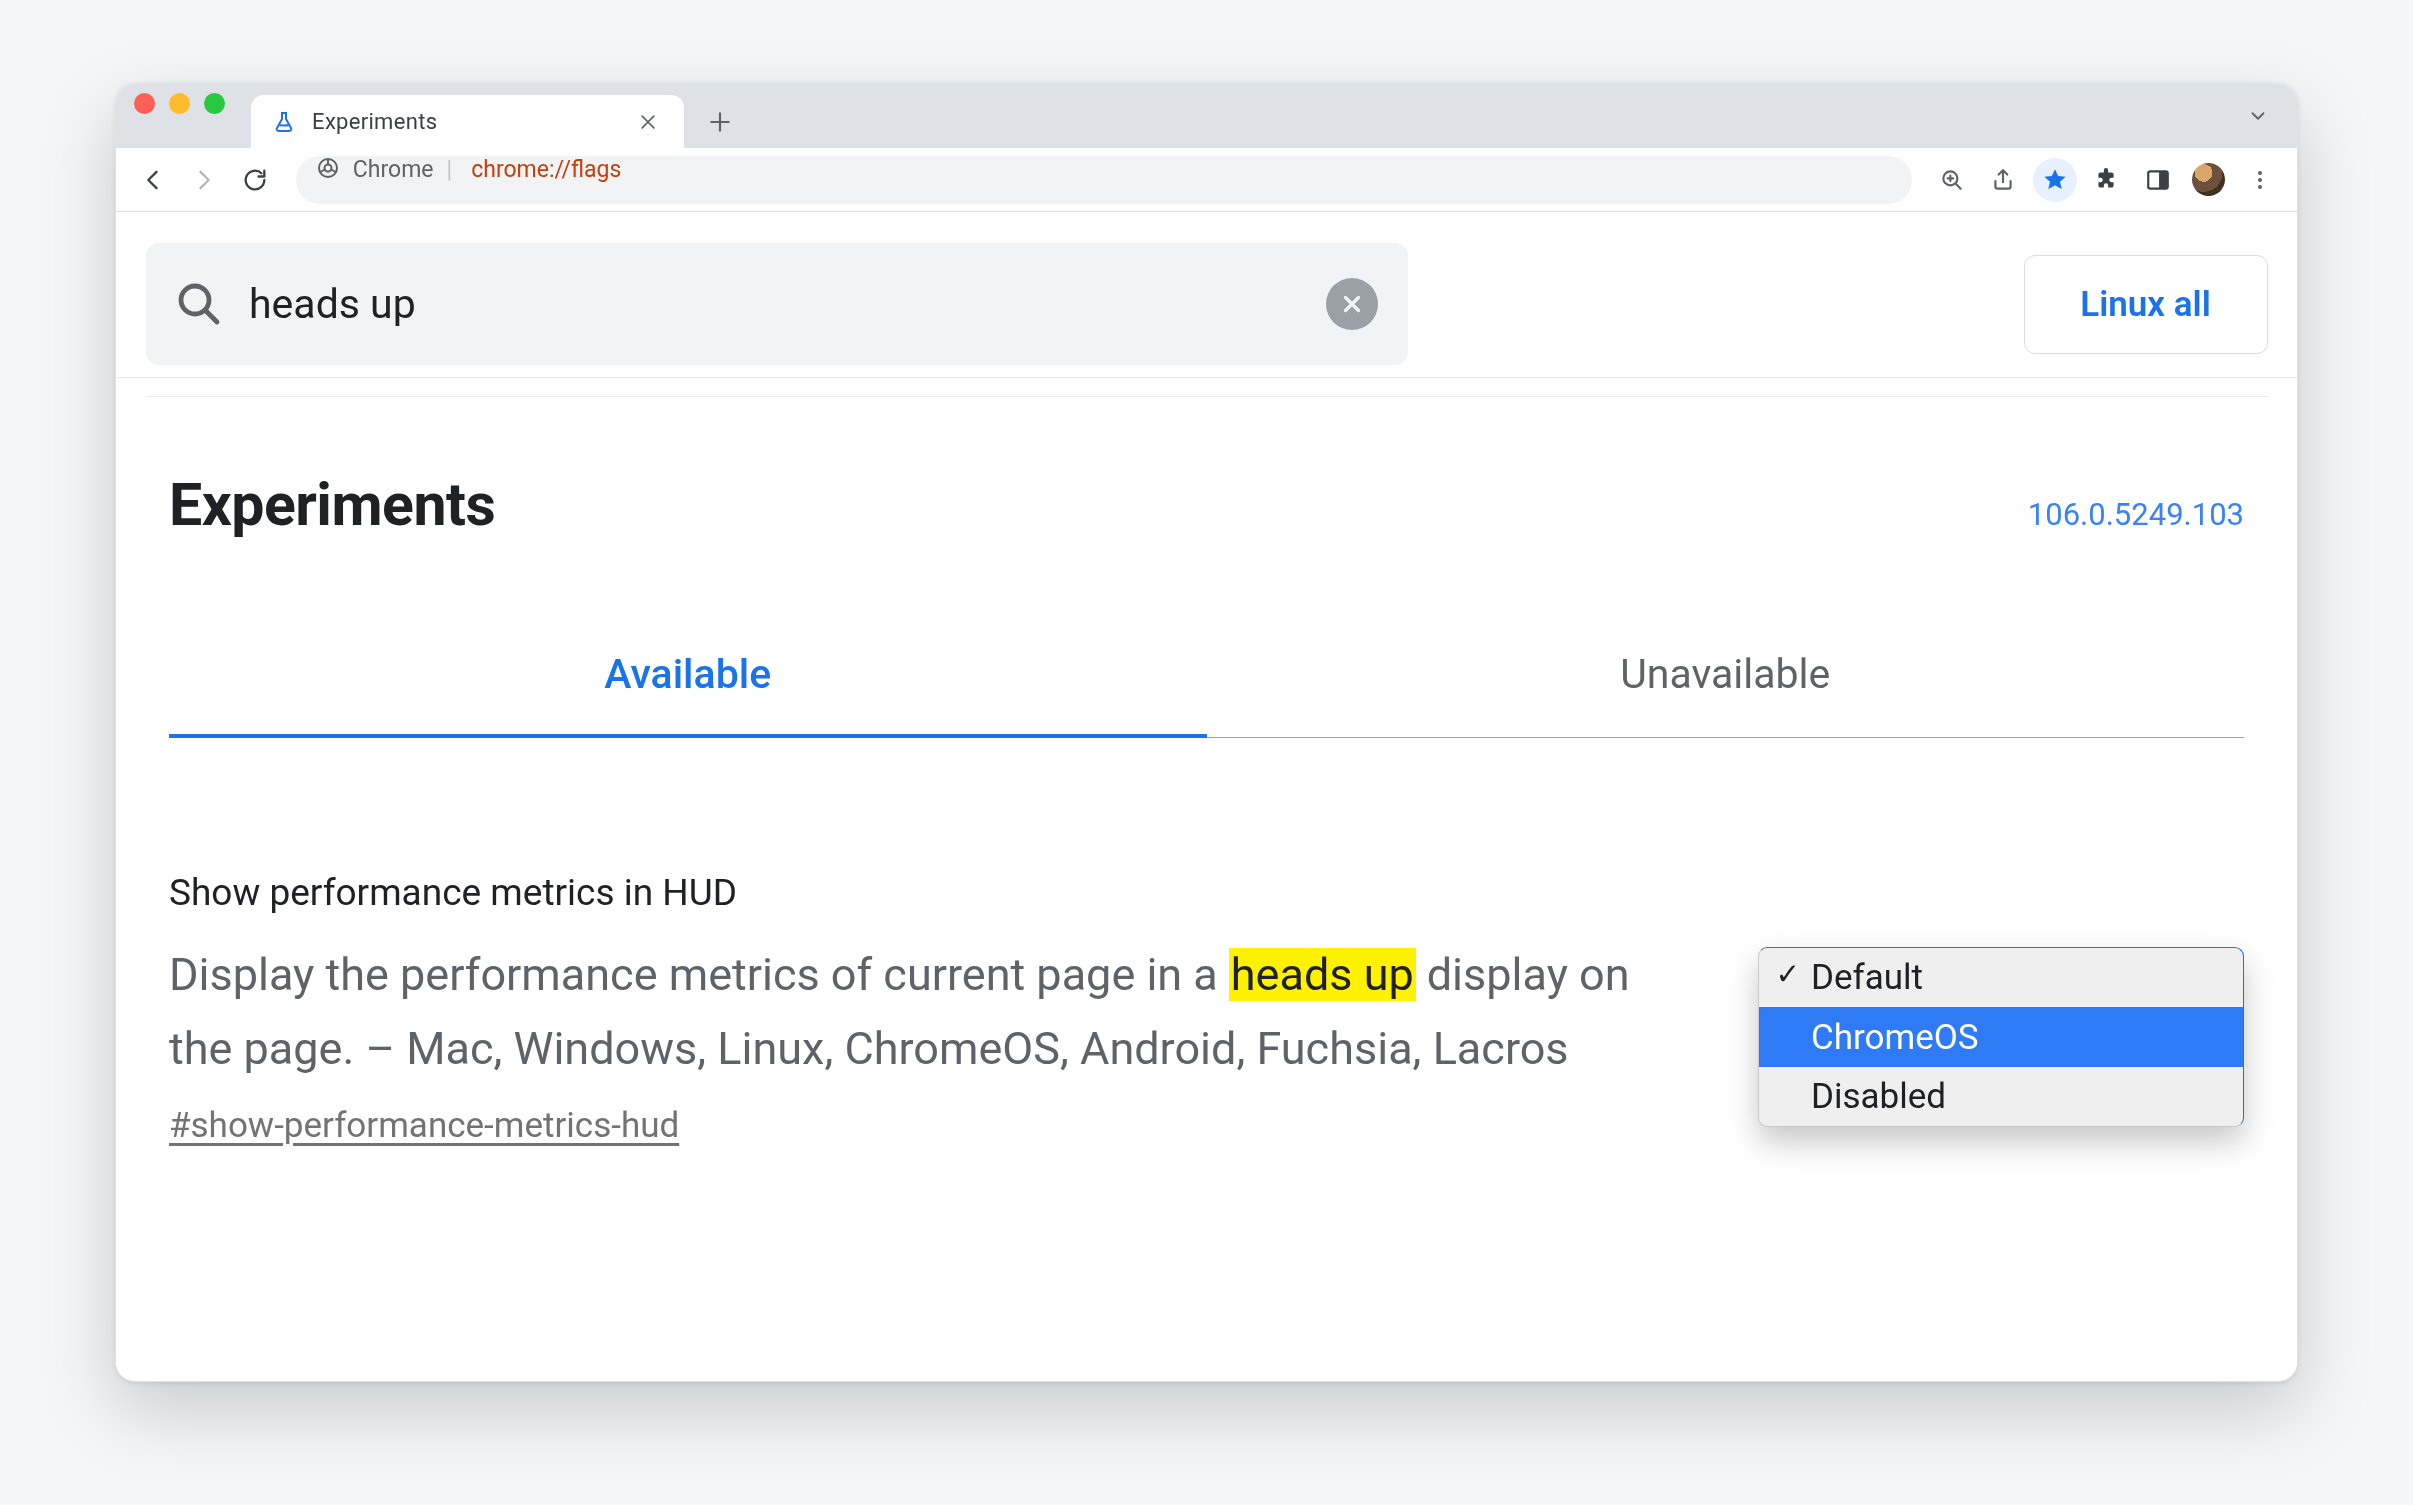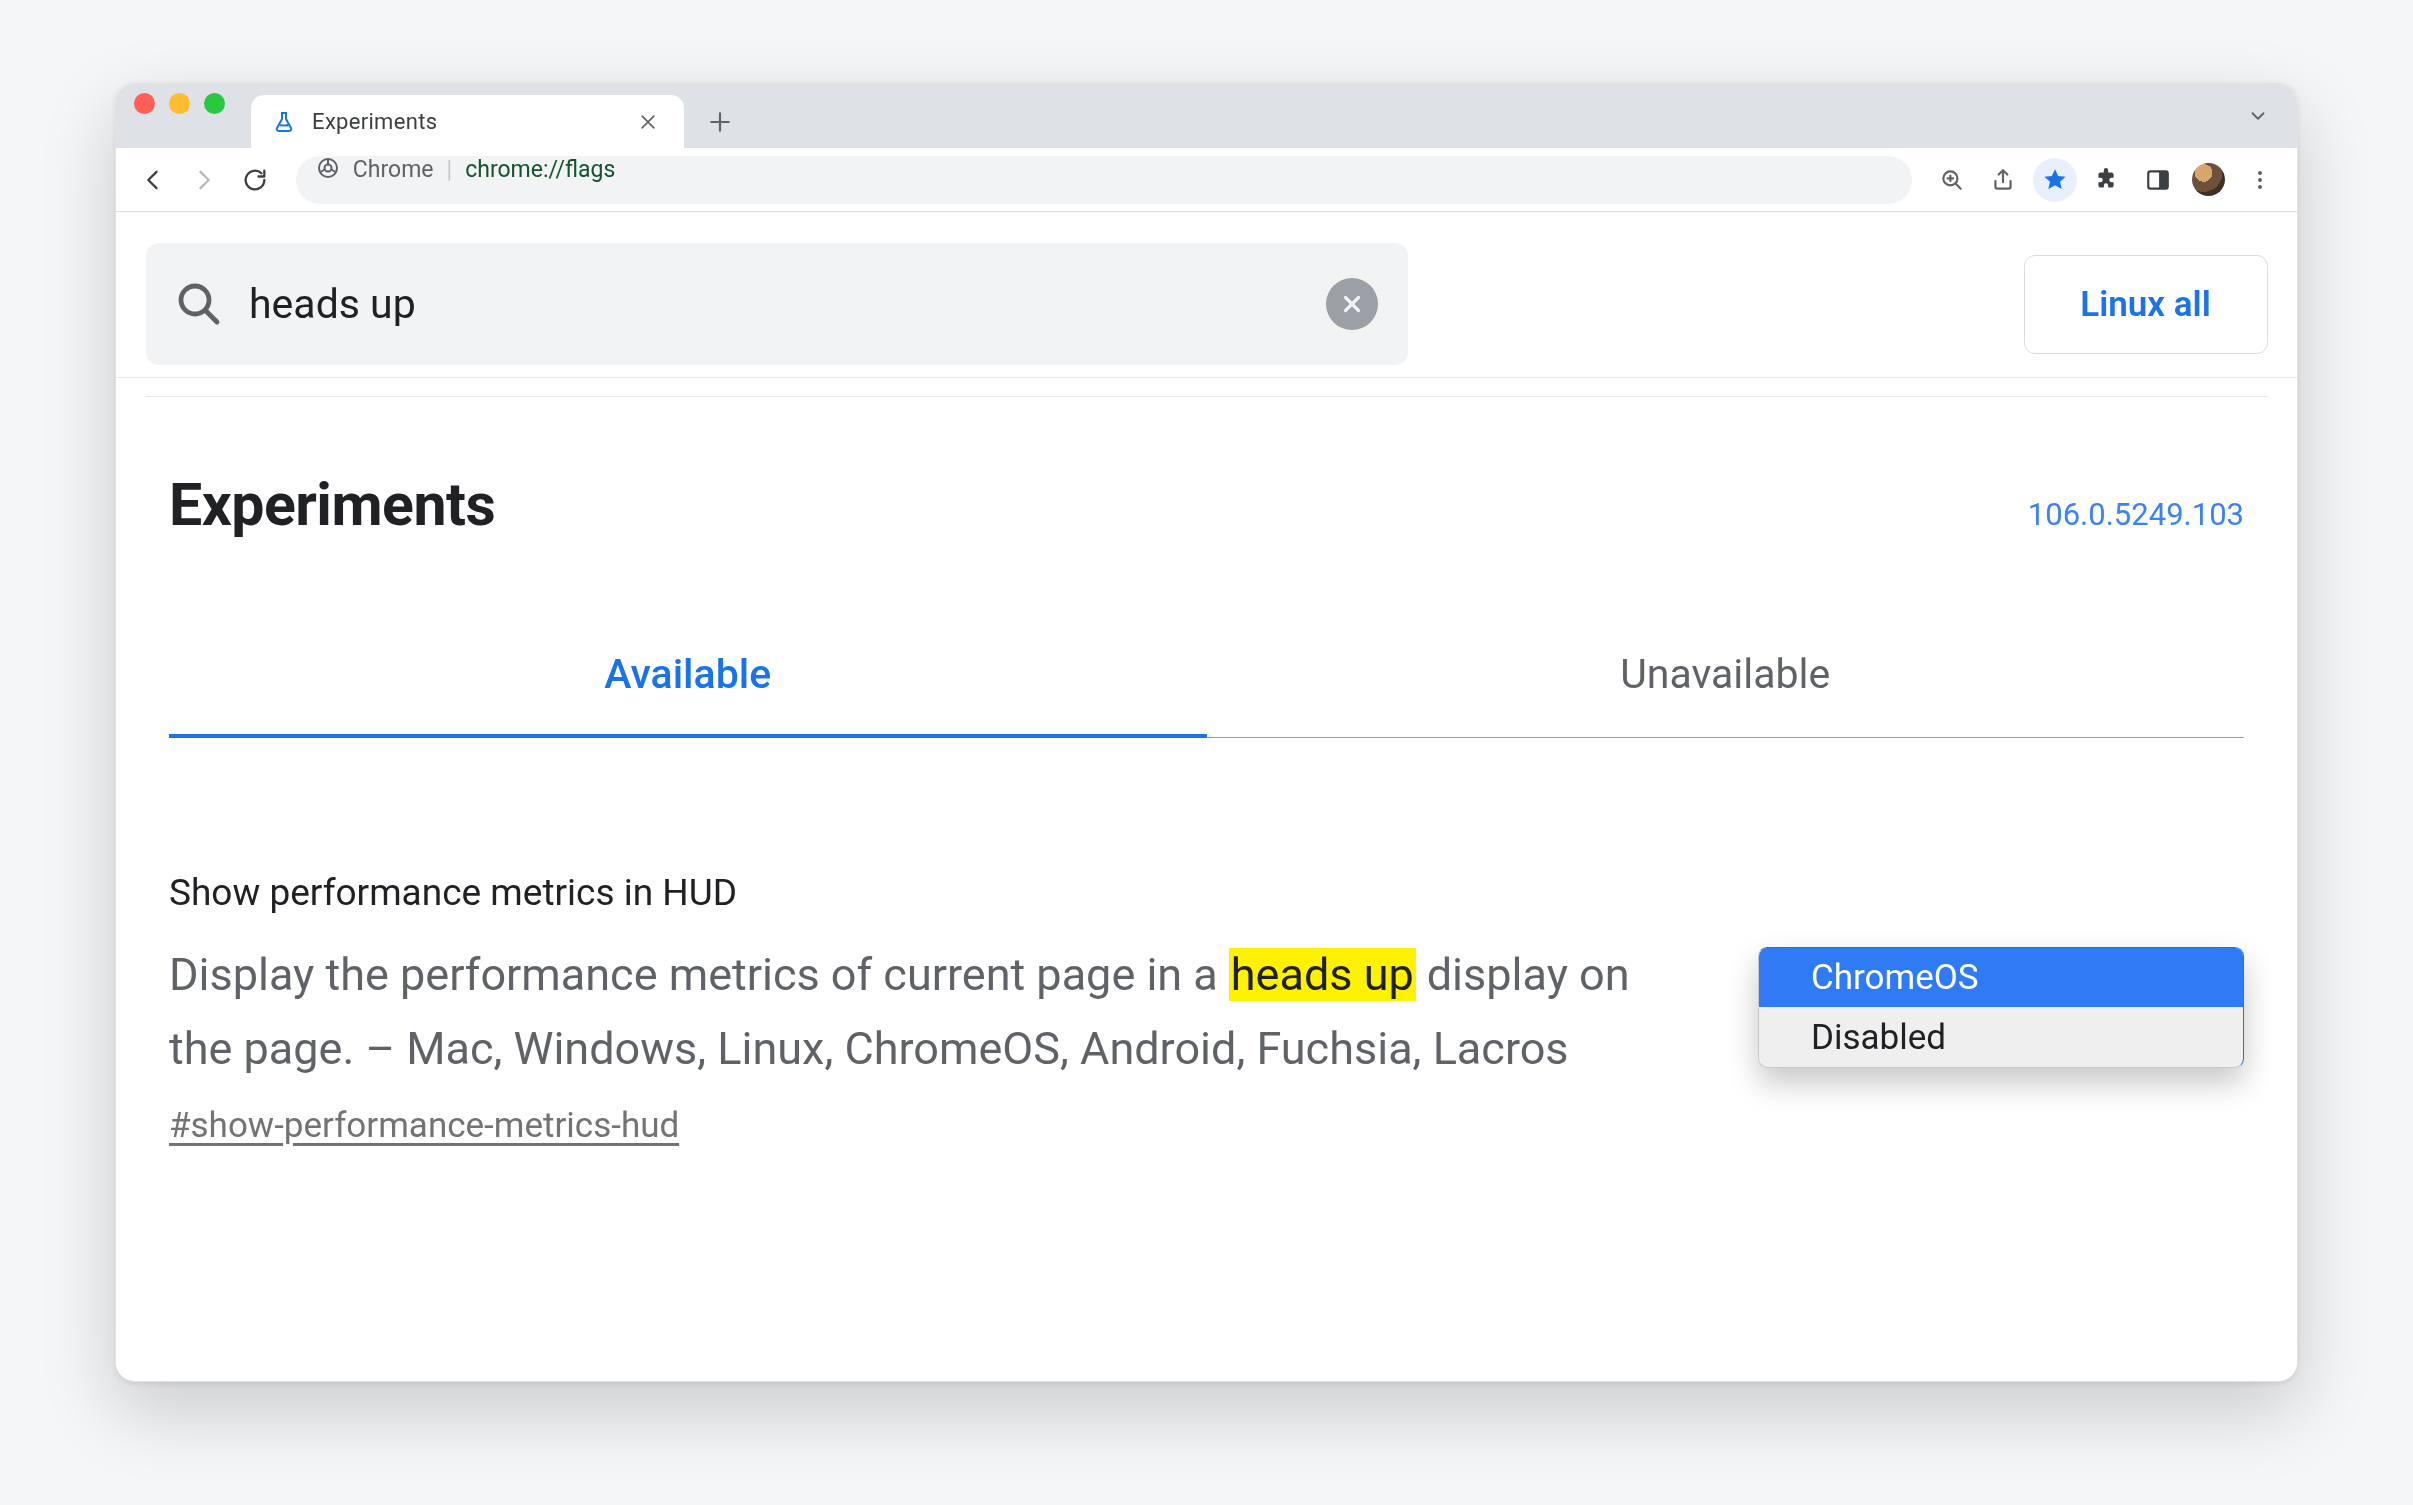--- a/index.html
+++ b/index.html
@@ -83,21 +83,21 @@
     .toolbtn { width:44px; height:44px; display:flex; align-items:center; justify-content:center; color:#3c4043; border-radius:50%; cursor:pointer; }
     .toolbtn.disabled { color:#b9b9b9; cursor:default; }
     .omnibox {
       flex:1; height:48px; background:#f1f3f4; border-radius:24px;
       display:flex; align-items:flex-start; padding:0 20px; gap:13px;
       color:#3c4043; font-size:23px;
       margin:0 11px;
     }
     .omni-origin { color:#5f6368; display:flex; align-items:center; gap:9.2px; }
     .omni-sep { color:#c6c6c6; }
-    .omni-path { color:#14532d; }
+    .omni-path { color:#c2410c;margin-left:6px; }
     .toolbar-right { display:flex; align-items:center; gap:7.4px; }
     .avatar { width:33px; height:33px; border-radius:50%; background: radial-gradient(circle at 35% 30%, #d9a66a 0 28%, #6d513c 28% 60%, #3f3024 60% 100%); }
 
     
     .page { position:relative; height:calc(100% - 129px); background:#fff; }
 
     .searchbar-wrap {
       position:absolute; top:31px; left:29.5px; right:29.5px;
       display:flex; gap:26px; align-items:stretch;
       border-bottom:0.9px solid #e8eaed;
@@ -312,20 +312,21 @@
         </div>
 
         <div class="flag">
           <div class="flag-title">Show performance metrics in HUD</div>
           <div class="flag-desc">
             <span>Display the performance metrics of current page in a </span><span class="hl">heads up</span><span> display on the page. – Mac, Windows, Linux, ChromeOS, Android, Fuchsia, Lacros</span>
           </div>
           <a class="flag-link">#show-performance-metrics-hud</a>
 
           <div class="dropdown">
+            <div class="dd-item selected">Default</div>
             <div class="dd-item highlight">ChromeOS</div>
             <div class="dd-item">Disabled</div>
           </div>
         </div>
       </div>
 
     </div>
 
   </div>
 </div>

